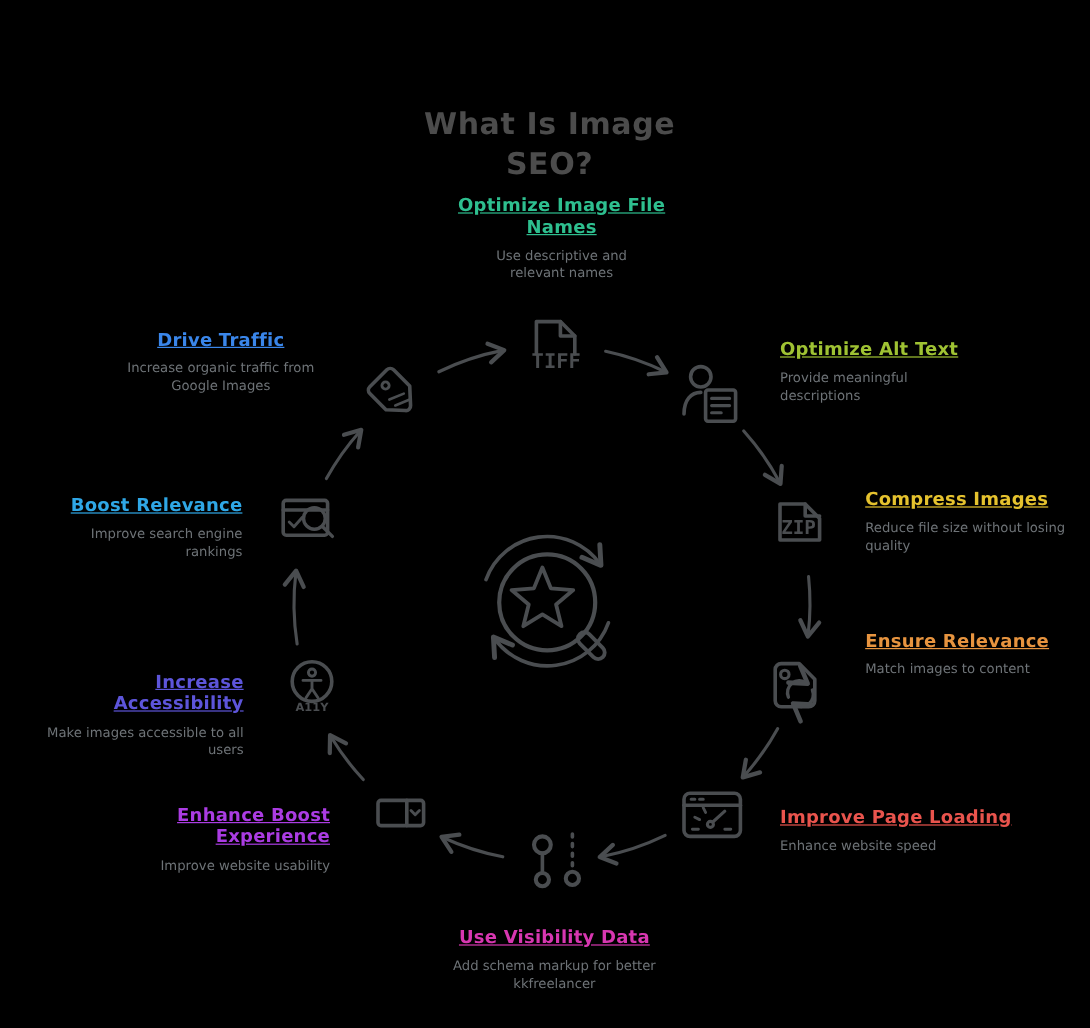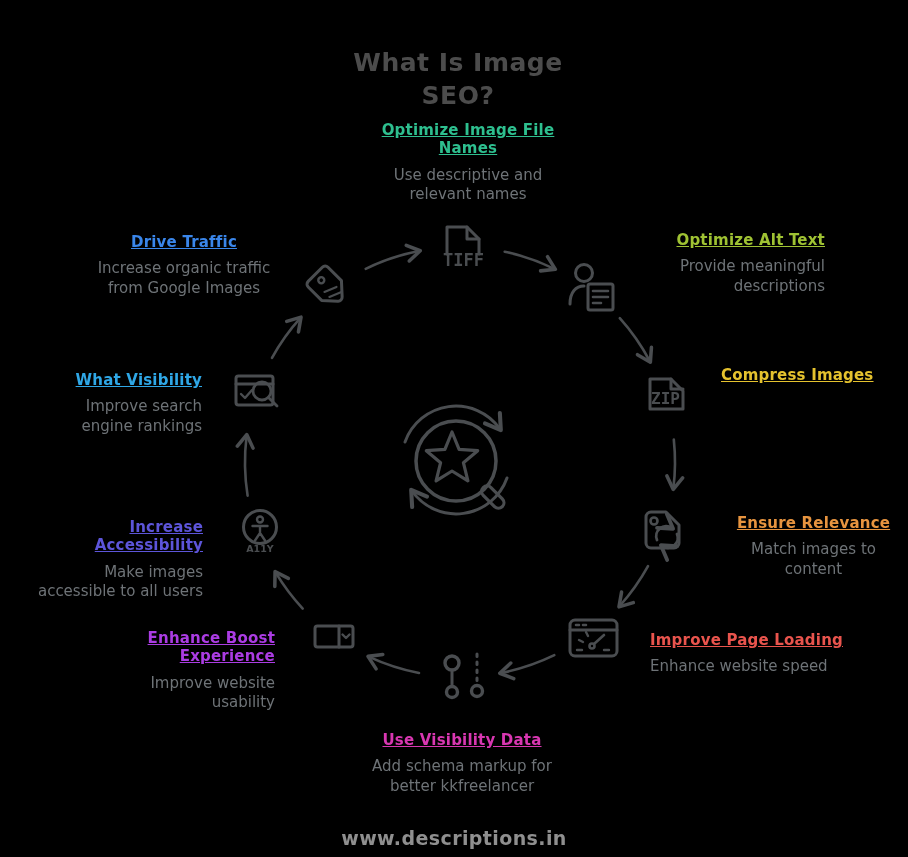--- a/index.html
+++ b/index.html
@@ -10,29 +10,29 @@
     --footer-color:#8f8f8f;
   }
   *{margin:0;padding:0;box-sizing:border-box;}
   html,body{width:908px;height:857px;}
   body{
     background:var(--background);
     font-family:"DejaVu Sans", sans-serif;
     position:relative;
     overflow:hidden;
   }
-  .stage{position:absolute;inset:0;width:908px;height:729px;}
+  .stage{position:absolute;inset:0;width:908px;height:729px;margin-top:41px;}
   .main-title{
     position:absolute;left:353px;top:46px;width:210px;
     text-align:center;font-size:25px;font-weight:bold;line-height:1.32;
     color:var(--title-color);letter-spacing:.5px;
   }
   .item{position:absolute;}
   .item .t{font-size:15px;font-weight:bold;line-height:1.22;letter-spacing:.2px;text-decoration:underline;}
-  .item .s{margin-top:8px;font-size:15px;line-height:1.32;color:var(--subtitle-color);}
+  .item .s{margin-top:8px;font-size:11px;line-height:1.32;color:var(--subtitle-color);}
   .s-narrow{max-width:152px;margin-left:auto;margin-right:auto;}
   .footer{
     position:absolute;left:0;top:827px;width:100%;text-align:center;
     font-size:19px;font-weight:bold;color:var(--footer-color);letter-spacing:.4px;
   }
   svg{position:absolute;left:0;top:0;}
   .ink{stroke:var(--ink);fill:none;stroke-linecap:round;stroke-linejoin:round;}
   .ink-text{fill:var(--ink);stroke:none;font-family:"DejaVu Sans Mono", monospace;font-weight:bold;}
   .ink-label{fill:var(--ink);stroke:none;font-family:"DejaVu Sans", sans-serif;font-weight:bold;}
 </style>
@@ -140,30 +140,31 @@
       <circle class="ink" stroke-width="2.4" cx="328" cy="277.5" r="3"></circle>
       <path class="ink" stroke-width="2.2" d="M322,288 l12,5 M322,295 l12,5"></path>
     </g>
   </svg>
 
   <div class="item" style="left:378px;top:121px;width:180px;text-align:center">
     <div class="t" style="color: rgb(46, 191, 143);">Optimize Image File Names</div>
     <div class="s s-narrow">Use descriptive and relevant names</div>
   </div>
 
-  <div class="item" style="left:650px;top:231px;width:175px;text-align:right">
+  <div class="item" style="left:650px;top:241px;width:175px;text-align:left">
     <div class="t" style="color: rgb(159, 194, 51);">Optimize Alt Text</div>
     <div class="s">Provide meaningful descriptions</div>
   </div>
 
   <div class="item" style="left:721px;top:366px;width:172px;text-align:left">
     <div class="t" style="color: rgb(229, 194, 46);">Compress Images</div>
+    <div class="s">Reduce file size without losing quality</div>
   </div>
 
-  <div class="item" style="left:721px;top:514px;width:185px;text-align:center">
+  <div class="item" style="left:721px;top:484px;width:185px;text-align:left">
     <div class="t" style="color: rgb(231, 148, 63);">Ensure Relevance</div>
     <div class="s">Match images to content</div>
   </div>
 
   <div class="item" style="left:650px;top:631px;width:210px;text-align:left">
     <div class="t" style="color: rgb(233, 84, 77);">Improve Page Loading</div>
     <div class="s">Enhance website speed</div>
   </div>
 
   <div class="item" style="left:372px;top:731px;width:180px;text-align:center">
@@ -175,21 +176,21 @@
     <div class="t" style="color: rgb(171, 60, 227);">Enhance Boost Experience</div>
     <div class="s">Improve website usability</div>
   </div>
 
   <div class="item" style="left:23px;top:518px;width:180px;text-align:right">
     <div class="t" style="color: rgb(93, 85, 218);">Increase Accessibility</div>
     <div class="s">Make images accessible to all users</div>
   </div>
 
   <div class="item" style="left:42px;top:371px;width:160px;text-align:right">
-    <div class="t" style="color: rgb(47, 167, 230);">What Visibility</div>
+    <div class="t" style="color: rgb(47, 167, 230);">Boost Relevance</div>
     <div class="s">Improve search engine rankings</div>
   </div>
 
   <div class="item" style="left:94px;top:233px;width:180px;text-align:center">
     <div class="t" style="color: rgb(58, 134, 234);">Drive Traffic</div>
     <div class="s">Increase organic traffic from Google Images</div>
   </div>
 
   <div class="footer">www.descriptions.in</div>
 </div>

